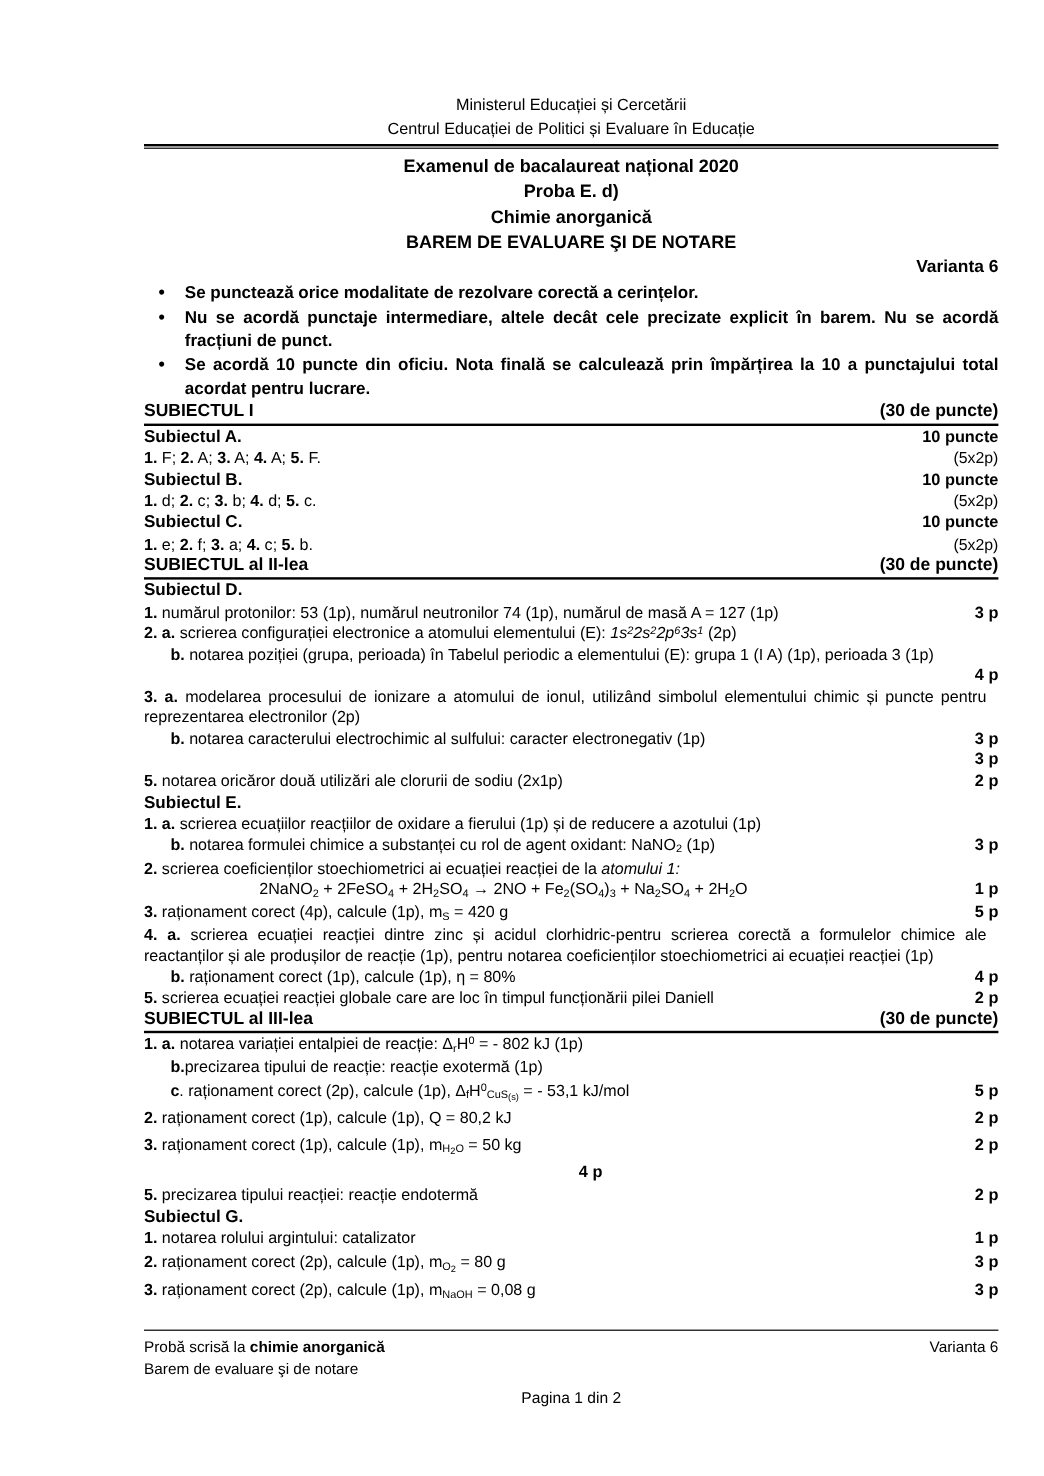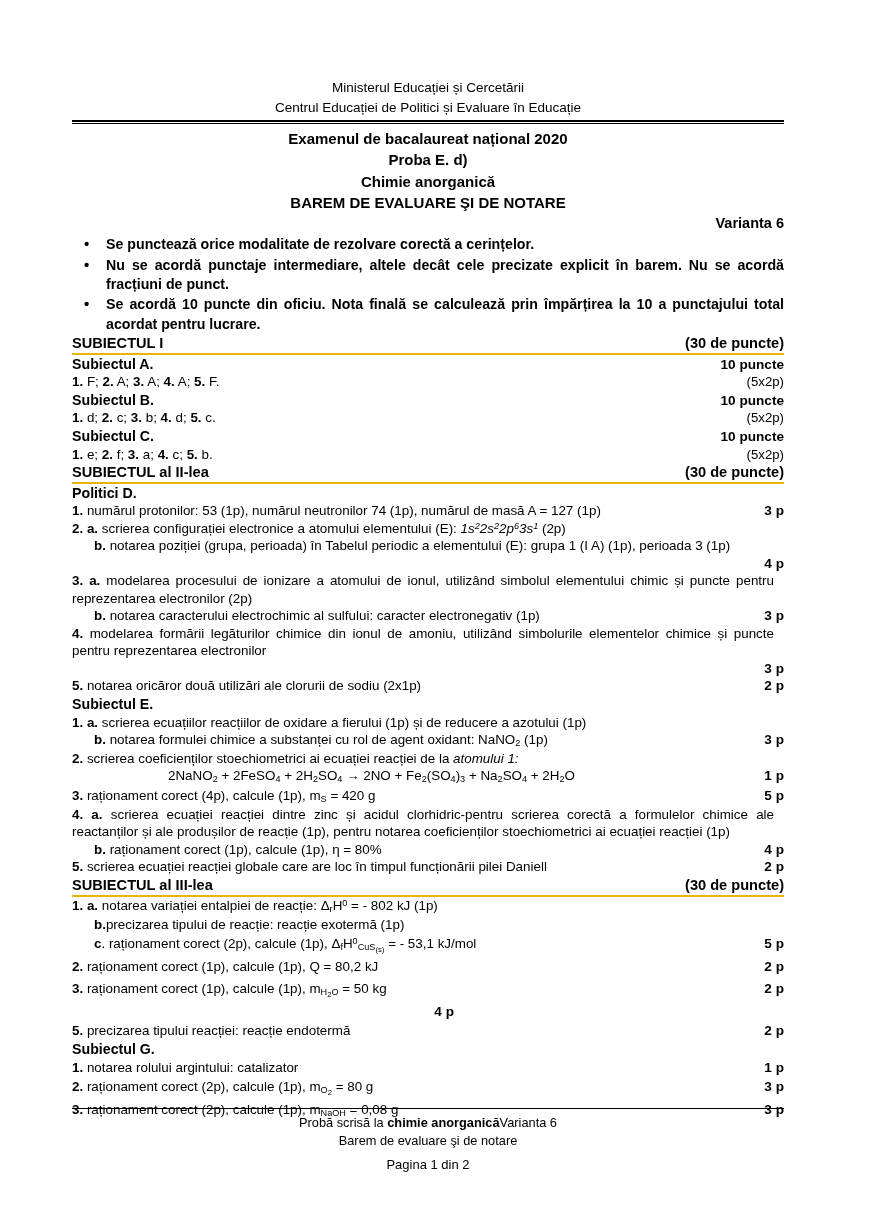--- a/index.html
+++ b/index.html
@@ -14,20 +14,21 @@
     color: #000000;
     position: relative;
     overflow: hidden;
   }
   .page {
     position: relative;
     width: 708px;
     height: 1230px;
     padding: 0;
     box-sizing: border-box;
+    margin-left: 48px;
   }
   .inner {
     position: absolute;
     left: 72px;
     top: 78px;
     width: 712px;
   }
 
   
   .ministry {
@@ -77,21 +78,21 @@
     font-size: 15px;
   }
 
   
   .sec-bar {
     display: flex;
     justify-content: space-between;
     align-items: baseline;
     font-weight: bold;
     font-size: 14.6px;
-    border-bottom: 2px solid #eab308;
+    border-bottom: 2px solid #000000;
     line-height: 1.22;
     padding-bottom: 0px;
     margin-top: 1px;
   }
 
   
   .row {
     display: flex;
     justify-content: center;
     align-items: baseline;
@@ -137,21 +138,21 @@
     left: 72px;
     top: 1108px;
     width: 712px;
   }
   .footer-rule {
     border-top: 1px solid #000;
     margin-bottom: 5px;
   }
   .footer-row {
     display: flex;
-    justify-content: center;
+    justify-content: space-between;
     font-size: 12.8px;
     line-height: 1.4;
   }
   .footer-left { }
   .page-num {
     text-align: center;
     font-size: 13px;
     margin-top: 7px;
   }
 </style>
@@ -211,21 +212,21 @@
     <div class="row">
       <span class="txt"><b>1.</b> e; <b>2.</b> f; <b>3.</b> a; <b>4.</b> c; <b>5.</b> b.</span>
       <span class="pts light">(5x2p)</span>
     </div>
 
     <div class="sec-bar">
       <span>SUBIECTUL al II-lea</span>
       <span>(30 de puncte)</span>
     </div>
 
-    <div class="sub-head">Politici D.</div>
+    <div class="sub-head">Subiectul D.</div>
 
     <div class="row">
       <span class="txt"><b>1.</b><span> numărul protonilor: 53 (1p), numărul neutronilor 74 (1p), numărul de masă A = 127 (1p)</span></span>
       <span class="pts">3 p</span>
     </div>
 
     <div class="row">
       <span class="txt"><b>2. a.</b><span> scrierea configurației electronice a atomului elementului (E): </span><span class="ital">1s<sup>2</sup>2s<sup>2</sup>2p<sup>6</sup>3s<sup>1</sup></span><span> (2p)</span></span>
       <span class="pts"></span>
     </div>
@@ -238,23 +239,20 @@
     </div>
 
     <div class="row just">
       <span class="txt"><b>3. a.</b><span> modelarea procesului de ionizare a atomului de ionul, utilizând simbolul elementului chimic și puncte pentru reprezentarea electronilor (2p)</span></span>
     </div>
     <div class="row">
       <span class="txt indent"><b>b.</b><span> notarea caracterului electrochimic al sulfului: caracter electronegativ (1p)</span></span>
       <span class="pts">3 p</span>
     </div>
 
-    <div class="row just">
-      <span class="txt"><b>4.</b><span> modelarea formării legăturilor chimice din ionul de amoniu, utilizând simbolurile elementelor chimice și puncte pentru reprezentarea electronilor</span></span>
-    </div>
     <div class="row">
       <span class="txt"></span>
       <span class="pts">3 p</span>
     </div>
 
     <div class="row">
       <span class="txt"><b>5.</b><span> notarea oricăror două utilizări ale clorurii de sodiu (2x1p)</span></span>
       <span class="pts">2 p</span>
     </div>
 

